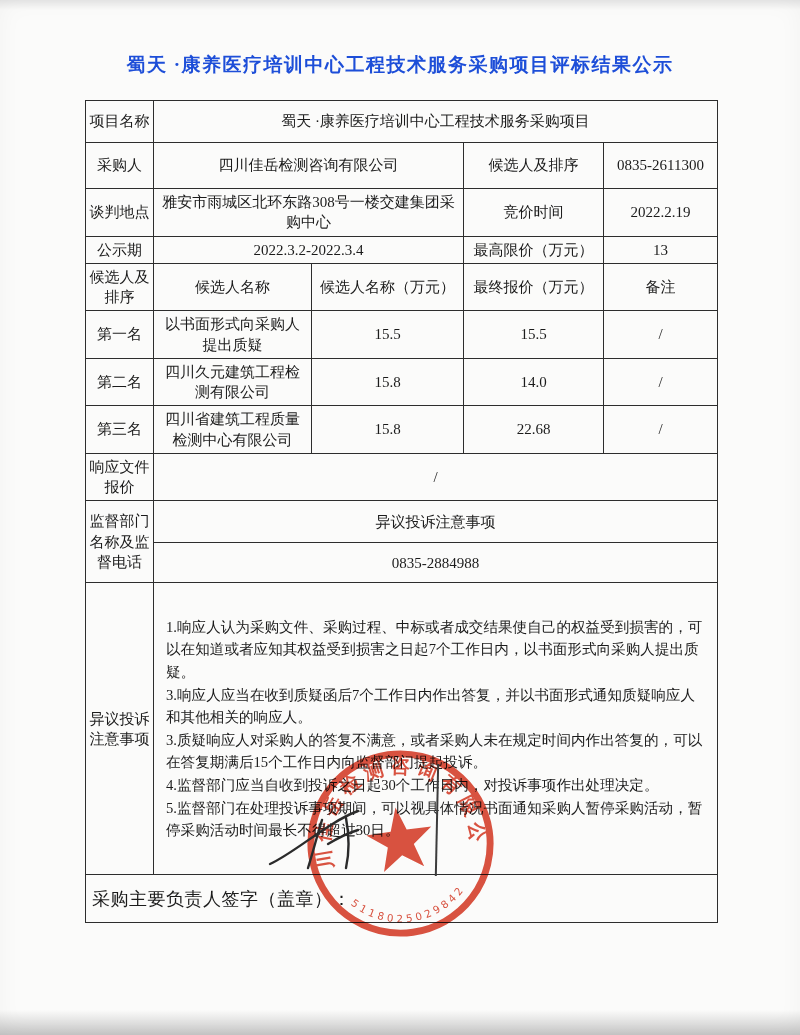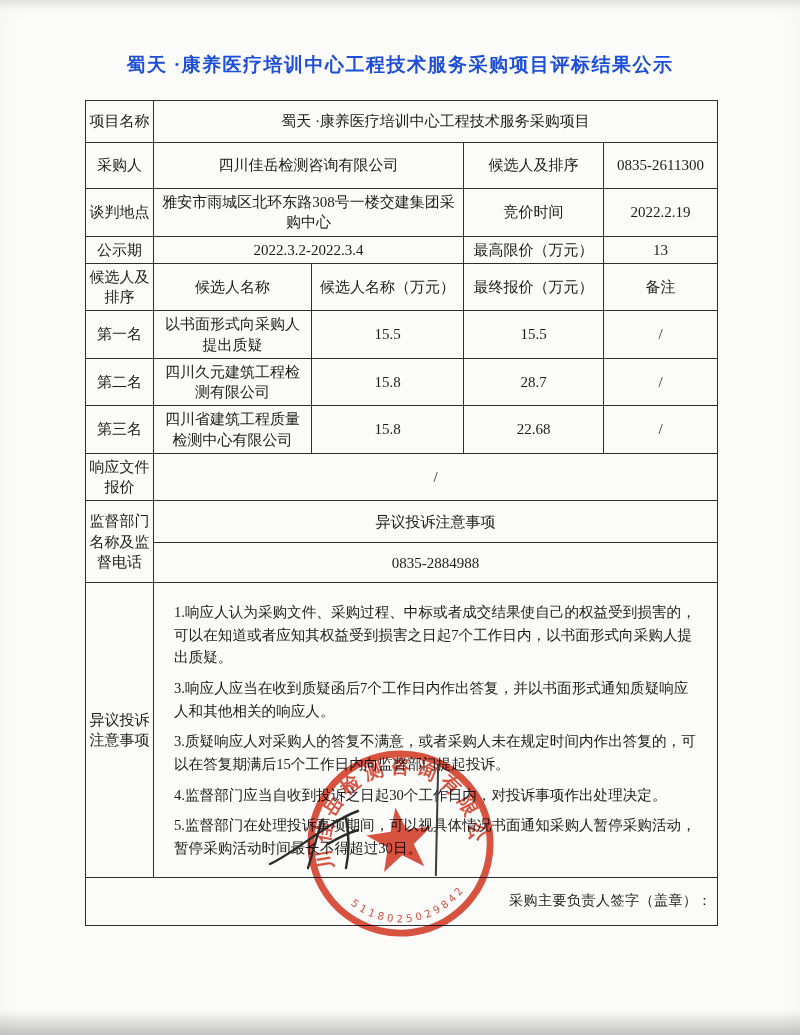--- a/index.html
+++ b/index.html
@@ -22,22 +22,22 @@
     border:1.6px solid #2d2d2d;text-align:center;vertical-align:middle;
     padding:3px 5px;line-height:1.35;word-break:break-all;
   }
   td.lbl{padding:3px 3px;}
   tr.h42{height:42px} tr.h46{height:46px} tr.h44{height:44px} tr.h26{height:26px}
   tr.h36{height:36px} tr.h38{height:38px} tr.h40{height:40px} tr.h292{height:292px}
   tr.h48{height:48px}
   td.obj{
     text-align:left;vertical-align:middle;padding:10px 12px;font-size:14.6px;line-height:1.55;
   }
-  td.obj p{margin:8px;}
-  td.sig{text-align:right;padding-left:6px;font-size:14px;letter-spacing:0.5px;}
+  td.obj p{margin:0;}
+  td.sig{text-align:left;padding-left:6px;font-size:18px;letter-spacing:0.5px;}
   .stamp{
     position:absolute;left:302px;top:745px;width:197px;height:197px;
     mix-blend-mode:multiply;opacity:0.9;z-index:5;pointer-events:none;
     transform:rotate(-8deg);
   }
   .sig-ink{
     position:absolute;left:266px;top:806px;width:170px;height:68px;z-index:6;pointer-events:none;
   }
   .pen-stroke{
     position:absolute;left:436px;top:764px;width:1.6px;height:112px;
@@ -100,21 +100,21 @@
     <td>以书面形式向采购人提出质疑</td>
     <td>15.5</td>
     <td>15.5</td>
     <td>/</td>
   </tr>
 
   <tr class="h38">
     <td class="lbl">第二名</td>
     <td>四川久元建筑工程检测有限公司</td>
     <td>15.8</td>
-    <td>28.7</td>
+    <td>14.0</td>
     <td>/</td>
   </tr>
 
   <tr class="h38">
     <td class="lbl">第三名</td>
     <td>四川省建筑工程质量检测中心有限公司</td>
     <td>15.8</td>
     <td>22.68</td>
     <td>/</td>
   </tr>

